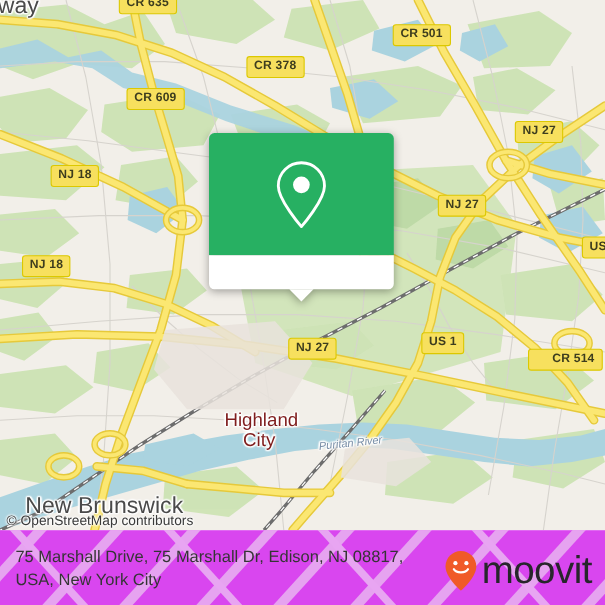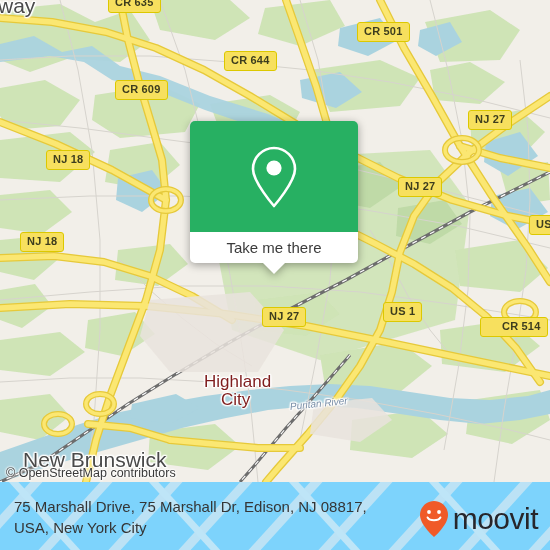--- a/index.html
+++ b/index.html
@@ -76,36 +76,36 @@
     position:absolute;left:50%;top:100%;transform:translateX(-50%);
     width:0;height:0;
     border-left:11px solid transparent;
     border-right:11px solid transparent;
     border-top:11px solid #fff;
   }
 
   
   #footer{
     position:absolute;left:0;top:482px;width:550px;height:68px;
-    background:#7dd3fc;overflow:hidden;
+    background:#d946ef;overflow:hidden;
   }
   #footer-watermark{
     position:absolute;left:0;top:-6px;width:550px;height:80px;opacity:.55;
   }
   #footer-text{
     position:absolute;left:14px;top:14px;width:390px;
     font-size:15px;line-height:21px;color:#353535;
     font-family:"Liberation Sans", sans-serif;
   }
   #brand{
     position:absolute;right:12px;top:18px;
     display:flex;align-items:center;gap:4px;
   }
   #brand-word{
-    font-size:30px;line-height:30px;color:#27262b;letter-spacing:-.5px;
+    font-size:35px;line-height:30px;color:#27262b;letter-spacing:-.5px;
     font-family:"Liberation Sans", sans-serif;font-weight:normal;
   }
 </style>
 </head>
 <body>
 
 <div id="app">
 
   <div id="map">
 
@@ -243,21 +243,21 @@
 
         <g fill="#e9e3dd" opacity="0.85">
           <path d="M150,300 L250,292 L284,330 L258,372 L170,372 L140,336 Z"></path>
           <path d="M196,218 L236,212 L252,236 L228,260 L192,252 Z"></path>
           <path d="M314,404 L372,398 L392,420 L360,442 L310,434 Z"></path>
         </g>
       </g>
     </svg>
 
     <div class="shield" style="left:108px;top:-7px;">CR 635</div>
-    <div class="shield" style="left:224px;top:51px;">CR 644</div>
+    <div class="shield" style="left:224px;top:51px;">CR 378</div>
     <div class="shield" style="left:82px;top:80px;margin-left:33px;">CR 609</div>
     <div class="shield" style="left:357px;top:22px;">CR 501</div>
     <div class="shield" style="left:468px;top:110px;">NJ 27</div>
     <div class="shield" style="left:46px;top:150px;">NJ 18</div>
     <div class="shield" style="left:398px;top:177px;">NJ 27</div>
     <div class="shield" style="left:20px;top:232px;">NJ 18</div>
     <div class="shield" style="left:529px;top:215px;">US 1</div>
     <div class="shield" style="left:262px;top:307px;">NJ 27</div>
     <div class="shield" style="left:383px;top:302px;">US 1</div>
     <div class="shield" style="left:480px;top:317px;padding-left:21px;">CR 514</div>
@@ -271,21 +271,20 @@
     <div class="attrib">© OpenStreetMap contributors</div>
 
     <div id="popup">
       <div id="popup-green">
         <svg width="54" height="66" viewBox="0 0 54 66">
           <path d="M27 4 C15.4 4 6 13.4 6 25 C6 38 27 62 27 62 C27 62 48 38 48 25 C48 13.4 38.6 4 27 4 Z" fill="none" stroke="#ffffff" stroke-width="2.6" stroke-linejoin="round"></path>
           <circle cx="27" cy="24" r="7.6" fill="#ffffff"></circle>
         </svg>
       </div>
       <div id="popup-foot">
-        <span>Take me there</span>
         <div id="popup-tail"></div>
       </div>
     </div>
 
   </div>
 
   <div id="footer">
     <svg id="footer-watermark" width="550" height="80" viewBox="0 0 550 80">
       <g stroke="#f0f0f0" stroke-width="9" fill="none">
         <path d="M-40,90 L60,-20"></path>

